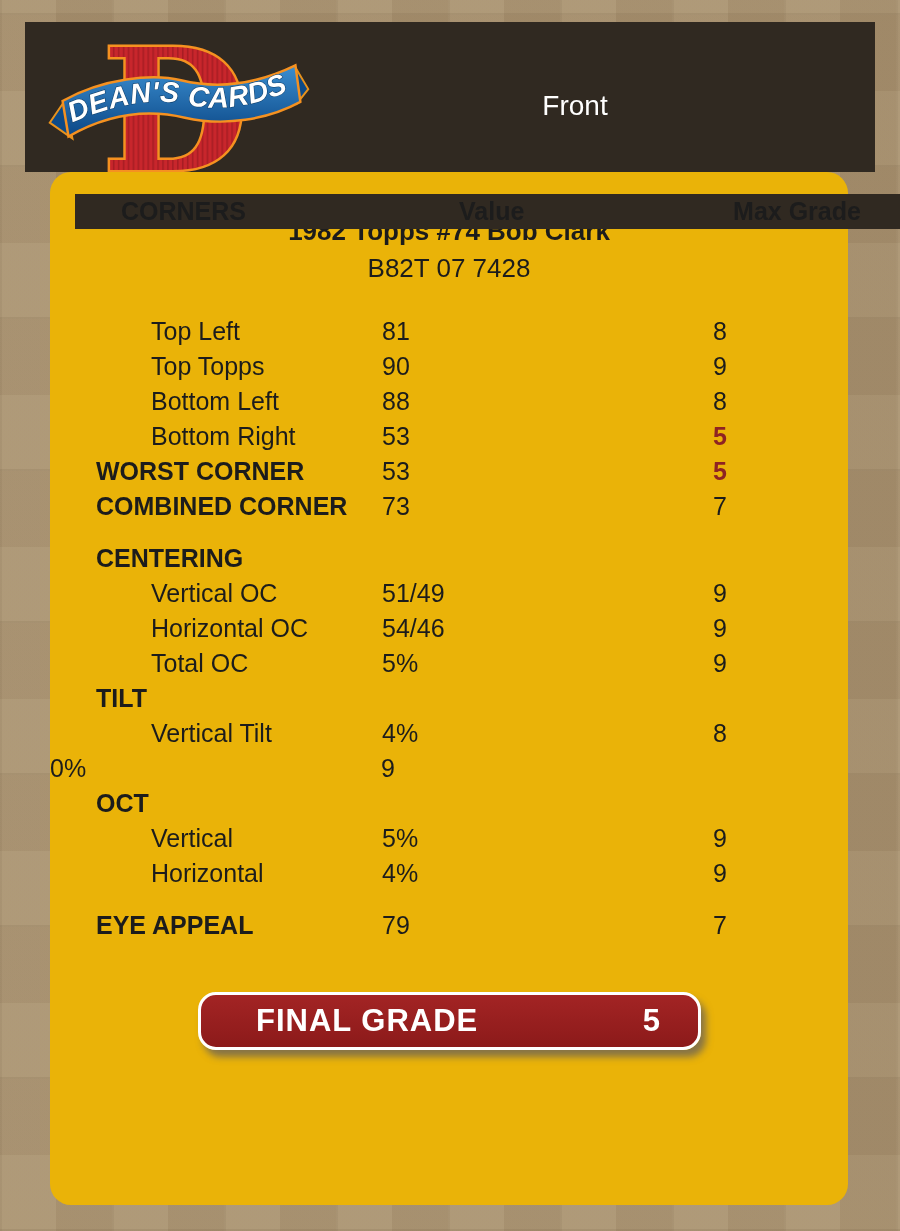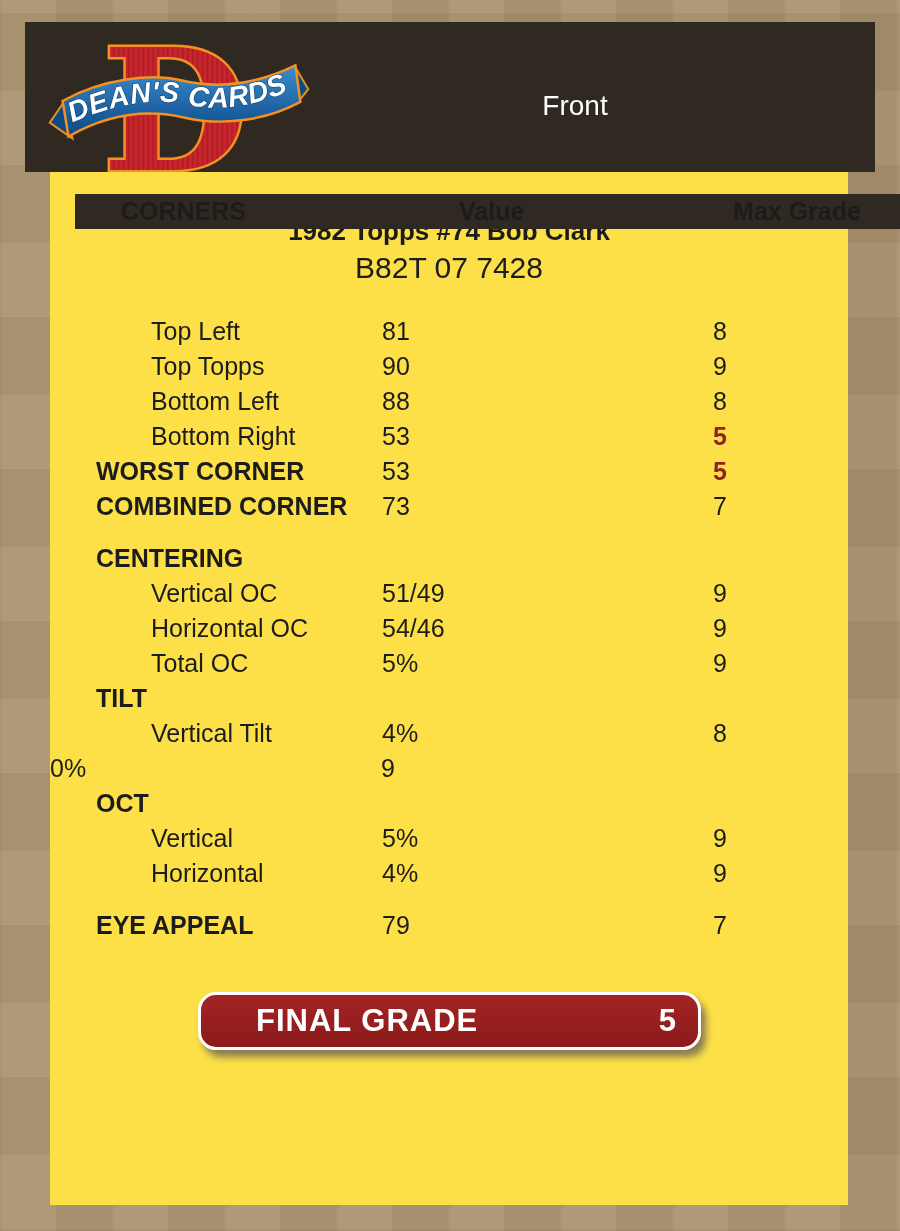--- a/index.html
+++ b/index.html
@@ -18,40 +18,40 @@
     background:#302921;display:flex;align-items:center;
   }
   .logo-wrap{width:300px;height:150px;position:relative;flex:0 0 auto;}
   .logo-wrap svg{position:absolute;left:22px;top:2px;}
   .titles{flex:1;display:flex;flex-direction:column;align-items:center;justify-content:center;
     margin-right:50px;padding-top:18px;}
   .app-title{color:#ffffff;font-size:46px;line-height:1.12;letter-spacing:1px;}
   .app-subtitle{color:#ffffff;font-size:28px;line-height:1.3;}
   .panel{
     position:absolute;left:50px;top:172px;width:798px;height:1033px;
-    background:#fde047;color:#1c1c1c;
+    background:#eab308;color:#1c1c1c;border-radius:21px;
   }
   .card-title{margin-top:40px;text-align:center;font-size:26px;font-weight:bold;line-height:38px;}
-  .card-code{text-align:center;font-size:30px;line-height:36px;}
+  .card-code{text-align:center;font-size:26px;line-height:36px;}
   .gtable{margin-top:28px;}
   .row{display:flex;height:35px;align-items:center;font-size:25px;}
   .row .c-label{flex:1 1 0;min-width:0;white-space:nowrap;padding-left:101px;}
   .row.section .c-label,.row.header .c-label{font-weight:bold;padding-left:46px;}
   .row.header .c-value,.row.header .c-grade{font-weight:bold;}
   .c-value{flex:0 0 190px;width:190px;text-align:left;white-space:nowrap;}
   .c-grade{flex:0 0 276px;width:276px;text-align:center;padding-left:20px;box-sizing:border-box;}
   .c-grade.alert{color:#8e2323;font-weight:bold;}
   .row.spacer{margin-top:17px;}
   .final-btn{
     margin:49px 0 0 148px;width:503px;height:58px;box-sizing:border-box;
     background:linear-gradient(#a32424,#8c1a1a);
     border:3px solid #ffffff;border-radius:18px;
     box-shadow:5px 7px 7px rgba(110,100,85,0.8);
     display:flex;align-items:center;justify-content:space-between;
-    padding:0 22px 0 55px;cursor:pointer;
+    padding:0 38px 0 55px;cursor:pointer;
   }
   .final-btn .fg-label{color:#ffffff;font-size:31px;font-weight:bold;letter-spacing:1px;}
   .final-btn .fg-value{color:#ffffff;font-size:31px;font-weight:bold;}
 </style>
 </head>
 <body>
 
 <div class="header">
   <div class="logo-wrap">
     <svg width="265" height="148" viewBox="0 0 265 150">

